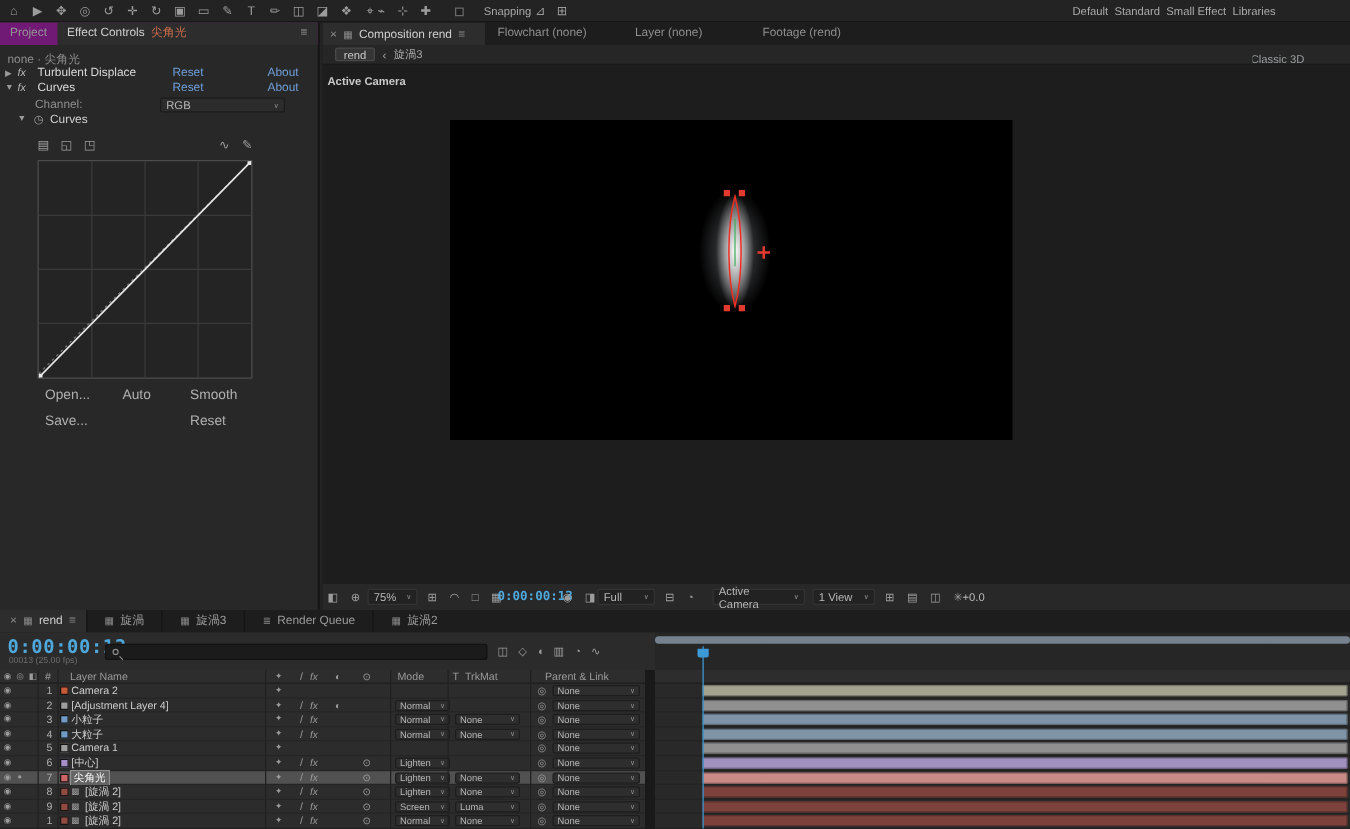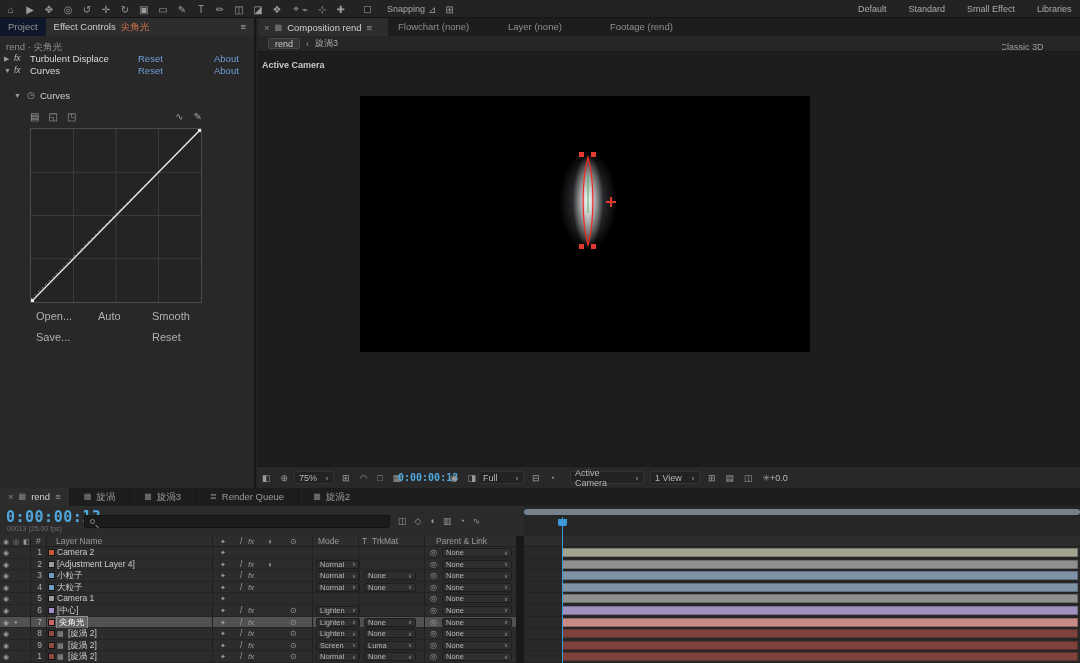--- a/index.html
+++ b/index.html
@@ -6,24 +6,24 @@
 html,body{background:#101010}
 #app{position:relative;width:1080px;height:663px;background:#232323;font-family:"Liberation Sans",sans-serif;font-size:10px;color:#b4b4b4;overflow:hidden}
 
 #topbar{position:absolute;left:0;top:0;width:1080px;height:18px;background:#232323;border-bottom:1px solid #151515;overflow:hidden}
 #tools{position:absolute;left:5px;top:0;height:18px;display:flex;align-items:center;gap:7px;color:#9c9c9c;font-size:10px}
 #tools .tool{width:12px;text-align:center}
 #xtools{position:absolute;left:302px;top:0;height:18px;display:flex;align-items:center;gap:10px;color:#9c9c9c}
 #snapping{position:absolute;left:364px;top:0;height:18px;display:flex;align-items:center;gap:16px;color:#a8a8a8;font-size:9px}
 .checkbox{width:7px;height:7px;border:1px solid #6a6a6a;background:#1c1c1c;display:inline-block}
 #snapicons{position:absolute;left:428px;top:0;height:18px;display:flex;align-items:center;gap:9px;color:#9c9c9c}
-#workspaces{position:absolute;left:858px;top:0;height:18px;display:flex;align-items:center;gap:22px;font-size:9px;color:#ababab;white-space:nowrap}
+#workspaces{position:absolute;left:858px;top:0;height:18px;display:flex;align-items:center;gap:5px;font-size:9px;color:#ababab;white-space:nowrap}
 
 #leftpanel{position:absolute;left:0;top:18px;width:256px;height:470px;background:#282828;border-right:2px solid #171717}
-.tabbar{position:absolute;left:0;top:0;right:0;height:18px;background:#0f172a;display:flex;align-items:stretch;font-size:9.5px;color:#969696}
+.tabbar{position:absolute;left:0;top:0;right:0;height:18px;background:#701a75;display:flex;align-items:stretch;font-size:9.5px;color:#969696}
 .tab{display:flex;align-items:center;gap:5px;padding:0 8px;line-height:18px;white-space:nowrap}
 .tab.active{background:#2d2d2d;color:#cfcfcf}
 #ectab{flex:1;justify-content:flex-start}
 #ectarget{color:#d2704e}
 #ectab .menu{margin-left:auto;color:#9a9a9a}
 #ecbody{position:absolute;left:0;top:18px;right:0;bottom:0;font-size:9.5px}
 #eccontext{position:absolute;left:6px;top:5px;color:#8f8f8f}
 #fxrows{position:absolute;left:0;top:17px;right:0}
 .fxrow{position:relative;height:12px}
 .fxrow .tri{position:absolute;left:4px;top:2px;font-size:7px;color:#9a9a9a}
@@ -171,38 +171,45 @@
       <div class="tab">
           <span>Project</span>
         </div>
       <div class="tab active" id="ectab">
         <span>Effect Controls</span>
         <span id="ectarget">尖角光</span>
         <span class="menu">≡</span>
       </div>
     </div>
     <div id="ecbody">
-      <div id="eccontext">rend · 尖角光</div>
+      <div id="eccontext">none · 尖角光</div>
       <div id="fxrows">
 
       <div class="fxrow">
             <span class="tri">▶</span>
             <span class="fxbadge">fx</span>
             <span class="fxname">Turbulent Displace</span>
             <span class="lreset" style="color: rgb(111, 159, 216);">Reset</span>
             <span class="labout" style="color: rgb(111, 159, 216);">About</span>
           </div>
           <div class="fxrow">
             <span class="tri">▼</span>
             <span class="fxbadge">fx</span>
             <span class="fxname">Curves</span>
             <span class="lreset" style="color: rgb(111, 159, 216);">Reset</span>
             <span class="labout" style="color: rgb(111, 159, 216);">About</span>
           </div>
         </div>
+      <div id="chrow">
+        <span class="lbl">Channel:</span>
+        <div class="dd" id="chdd">
+          <span>RGB</span>
+          <span class="car">∨</span>
+        </div>
+      </div>
       <div id="cvrow">
         <span class="tri">▼</span>
         <span class="sw">◷</span>
         <span class="lbl">Curves</span>
       </div>
       <div id="curvetools">
         <span class="tool">▤</span>
         <span class="tool">◱</span>
         <span class="tool">◳</span>
         <span class="right">

